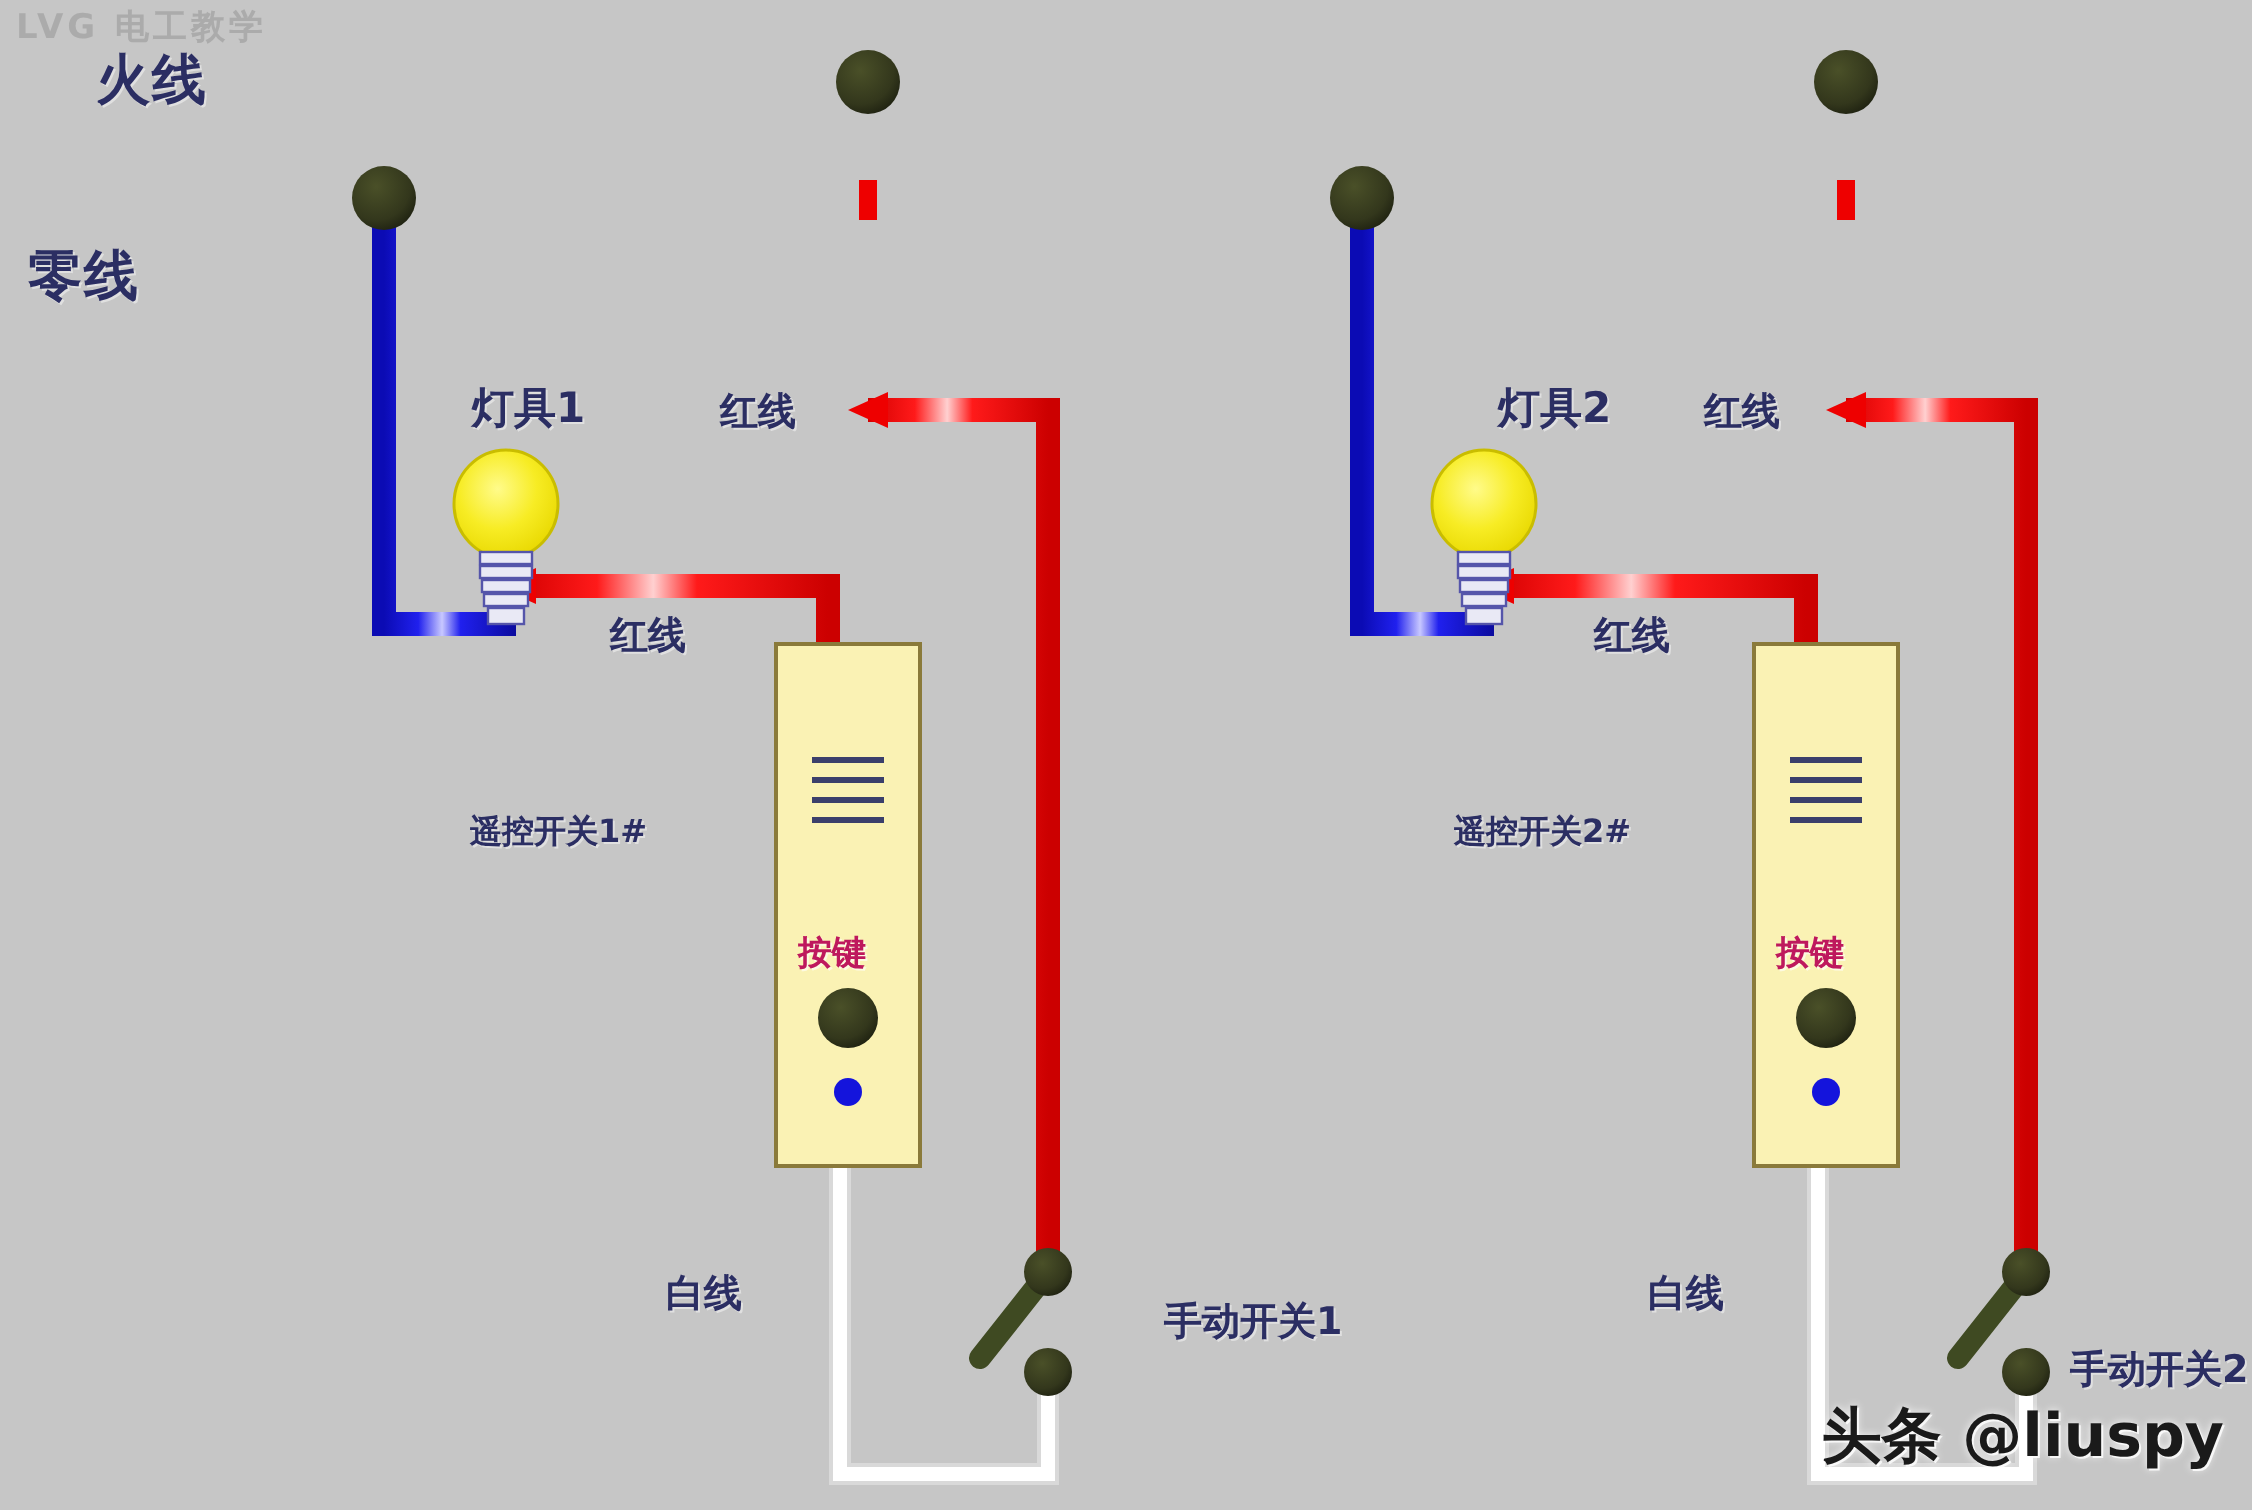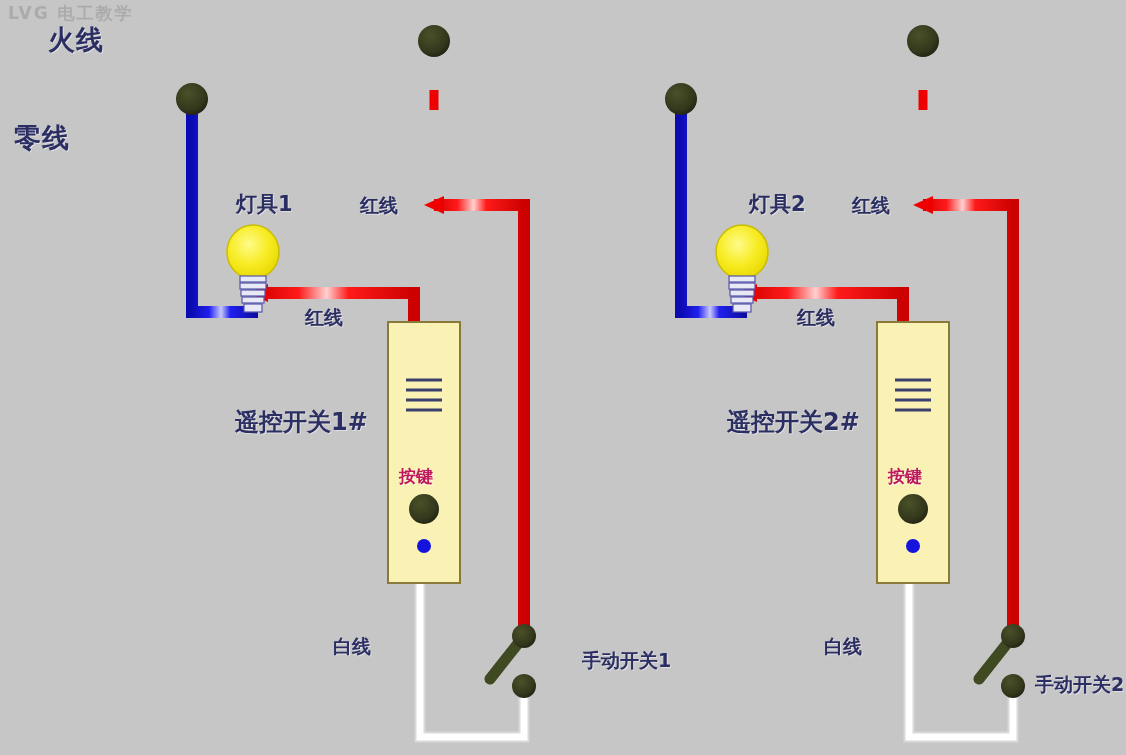--- a/index.html
+++ b/index.html
@@ -27,21 +27,21 @@
     font-family: "DejaVu Sans", "Liberation Sans", sans-serif;
     font-weight: bold;
     white-space: nowrap;
     color: #2b2e63;
     text-shadow: 1px 1px 0 rgba(255,255,255,0.45);
     pointer-events: none;
   }
   .lbl-rail { font-size: 27px; letter-spacing: 1px; }
   .lbl-big  { font-size: 21px; }
   .lbl-mid  { font-size: 19px; }
-  .lbl-dev  { font-size: 24px; }
+  .lbl-dev  { font-size: 16px; }
   .lbl-btn  { font-size: 17px; color: #be185d; text-shadow: 1px 1px 0 rgba(255,255,255,0.6); }
   .watermark-top {
     position: absolute;
     left: 8px; top: 2px;
     font-size: 17px;
     font-weight: bold;
     color: rgba(150,150,150,0.55);
     letter-spacing: 2px;
     white-space: nowrap;
     pointer-events: none;
@@ -241,14 +241,15 @@
   <div class="lbl lbl-btn" style="left:888px; top:465px;">按键</div>
   <div class="lbl lbl-mid" style="left:1035px; top:648px;margin-top:24px;">手动开关2</div>
 
   <div class="lbl lbl-mid" style="left:360px; top:193px;">红线</div>
   <div class="lbl lbl-mid" style="left:305px; top:305px;">红线</div>
   <div class="lbl lbl-mid" style="left:333px; top:634px;">白线</div>
   <div class="lbl lbl-mid" style="left:852px; top:193px;">红线</div>
   <div class="lbl lbl-mid" style="left:797px; top:305px;">红线</div>
   <div class="lbl lbl-mid" style="left:824px; top:634px;">白线</div>
 
+  <div class="watermark-br">头条 @liuspy</div>
 
 </div>
 
 </body></html>

